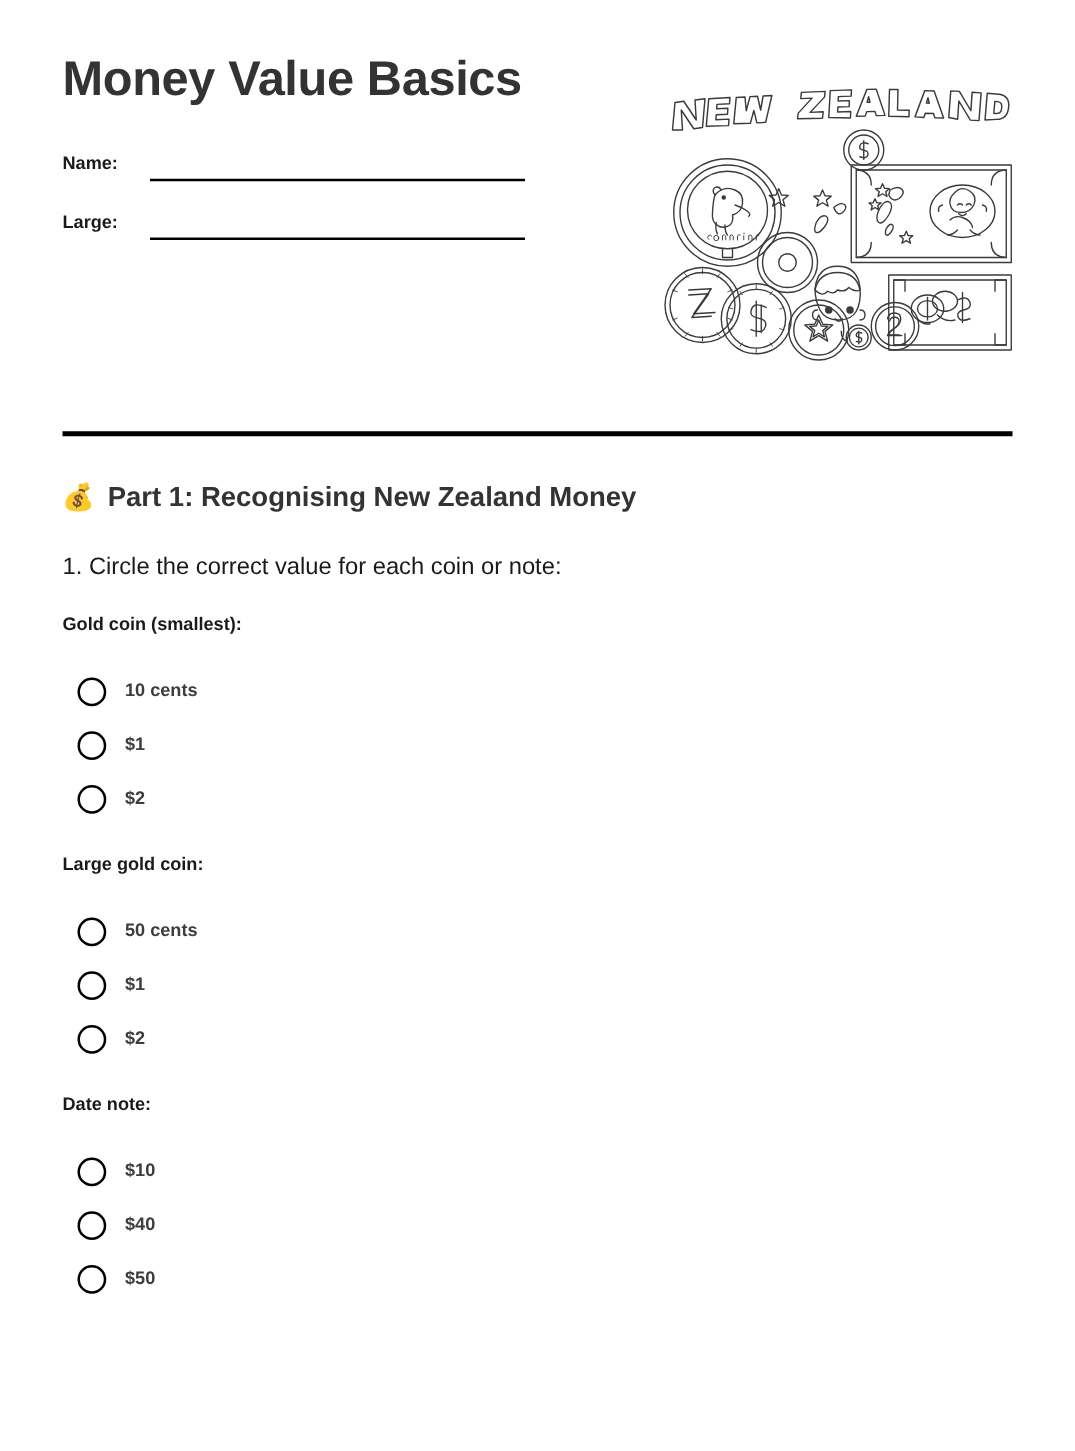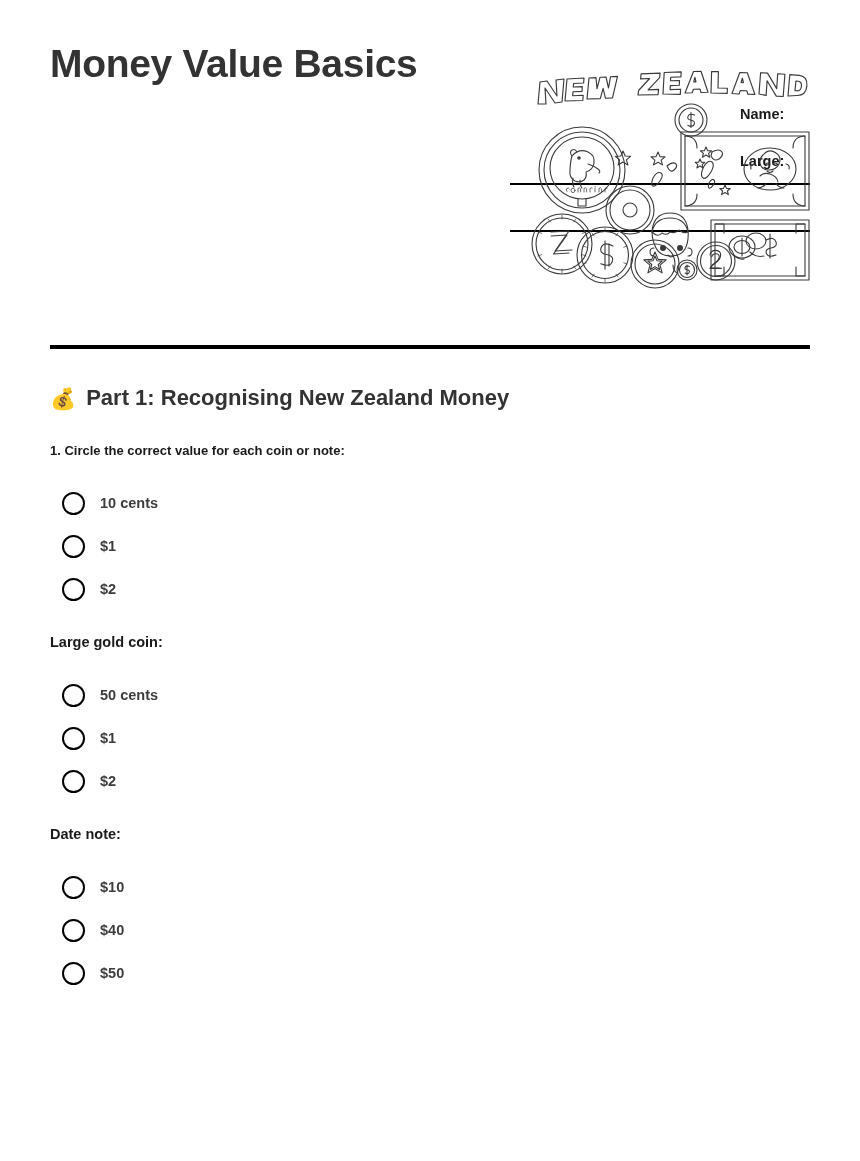--- a/index.html
+++ b/index.html
@@ -40,21 +40,20 @@
     margin: 0;
     padding: 0;
   }
   .field-block {
     margin-top: 22px;
   }
   .field-row {
     display: flex;
     align-items: flex-end;
     height: 38px;
-    flex-direction: column;
   }
   .field-row + .field-row { margin-top: 9px; }
   .field-label {
     font-size: 14.5px;
     font-weight: bold;
     color: #1a1a1a;
     width: 70px;
     flex: 0 0 70px;
     line-height: 1;
     padding-bottom: 6px;
@@ -101,22 +100,22 @@
     line-height: 1.2;
     margin: 0;
   }
   .part-emoji {
     font-size: 21px;
     margin-right: 10px;
     line-height: 1;
     display: inline-block;
   }
   .question-line {
-    font-size: 13px;
-    font-weight: bold;
+    font-size: 19px;
+    font-weight: normal;
     color: #1a1a1a;
     margin-top: 32px;
   }
   .group {
     margin-top: 27px;
   }
   .group-label {
     font-size: 14.5px;
     font-weight: bold;
     color: #1a1a1a;
@@ -335,20 +334,21 @@
   <div class="content">
 
     <div class="part-heading">
       <span class="part-emoji">💰</span>
       <span>Part 1: Recognising New Zealand Money</span>
     </div>
 
     <div class="question-line">1. Circle the correct value for each coin or note:</div>
 
     <div class="group">
+      <div class="group-label">Gold coin (smallest):</div>
       <div class="options">
         <div class="option">
           <span class="radio"></span>
           <span class="option-label">10 cents</span>
         </div>
         <div class="option">
           <span class="radio"></span>
           <span class="option-label">$1</span>
         </div>
         <div class="option">

